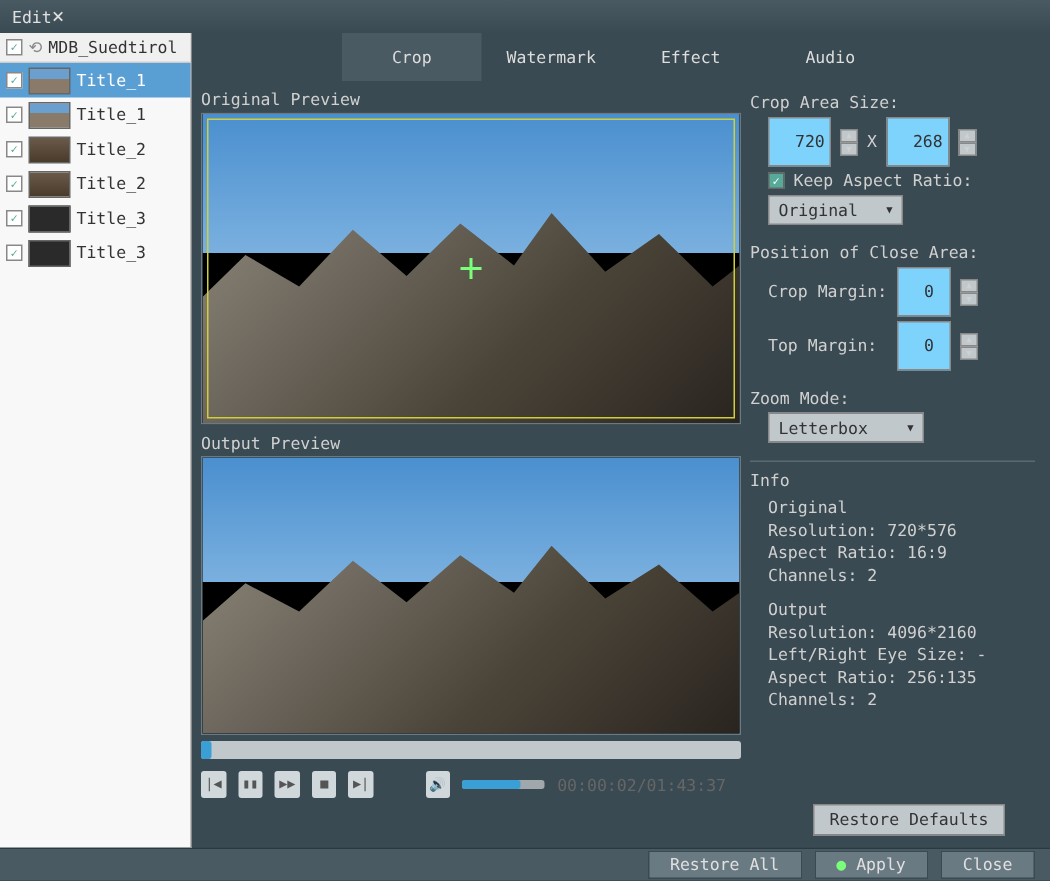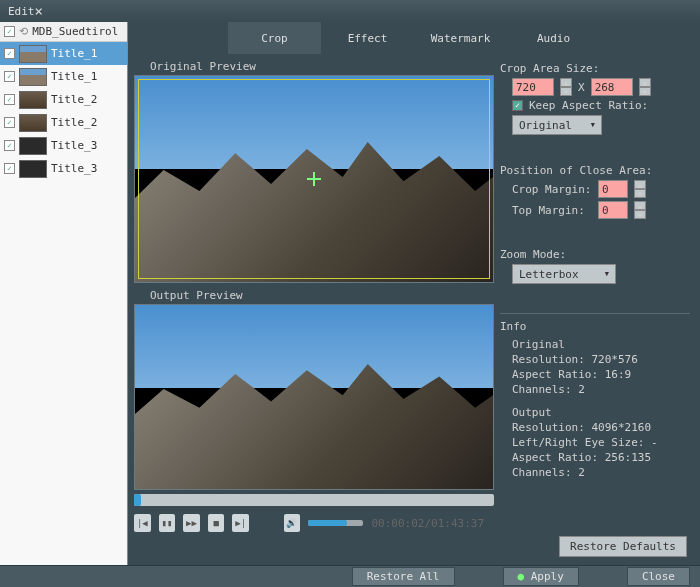--- a/index.html
+++ b/index.html
@@ -14,51 +14,51 @@
 .sidebar-item.selected { background: #5a9fd4; color: #fff; }
 .thumb { width: 28px; height: 18px; background: linear-gradient(to bottom,#6a9fcf 40%,#8a7a6a 40%); border: 1px solid #666; }
 .thumb.dark { background: #2a2a2a; }
 .thumb.brown { background: linear-gradient(#6a5a4a,#4a3a2a); }
 .content { flex: 1; display: flex; flex-direction: column; }
 .tabs { height: 32px; background: #3a4a52; display: flex; align-items: stretch; padding: 0 100px; }
 .tab { flex: 1; display: flex; align-items: center; justify-content: center; color: #ddd; cursor: pointer; border: 1px solid transparent; }
 .tab.active { background: #4a5a62; }
 .workarea { flex: 1; display: flex; }
 .previews { width: 362px; padding: 4px 6px; display: flex; flex-direction: column; }
-.sect-label { color: #d0d0d0; font-family: monospace; margin: 2px 16px; }
+.sect-label { color: #d0d0d0; font-family: monospace; margin: 2px 0; }
 .preview-box { width: 360px; height: 208px; background: #000; border: 1px solid #6a7a82; position: relative; overflow: hidden; }
 .sky { position: absolute; inset: 0; background: linear-gradient(to bottom,#4a8fcf,#7ab0df 45%,transparent 45%); }
 .mtn { position: absolute; bottom: 0; width: 100%; height: 68%; background: linear-gradient(135deg,#8a8478 0%,#6a645a 30%,#4a4438 60%,#2a2420 100%); clip-path: polygon(0 40%,8% 20%,18% 35%,28% 8%,38% 30%,48% 5%,58% 25%,65% 0%,75% 28%,85% 10%,95% 35%,100% 25%,100% 100%,0 100%); }
 .crop-frame { position: absolute; inset: 3px; border: 1px solid #cfcf3a; }
 .crop-frame::before, .crop-frame::after { content: ""; position: absolute; background: #cfcf3a; }
 .crosshair { position: absolute; left: 50%; top: 50%; width: 14px; height: 14px; margin: -7px; }
 .crosshair::before, .crosshair::after { content: ""; position: absolute; background: #7aff7a; }
 .crosshair::before { left: 6px; top: 0; width: 2px; height: 14px; }
 .crosshair::after { top: 6px; left: 0; height: 2px; width: 14px; }
 .playback { width: 360px; height: 12px; background: #c0c8cc; margin-top: 4px; position: relative; border-radius: 2px; }
 .playback-fill { position: absolute; height: 100%; background: #3a9fd4; border-radius: 2px; }
 .controls { display: flex; align-items: center; gap: 8px; margin-top: 6px; height: 22px; }
 .ctrl-btn { width: 18px; height: 18px; display: flex; align-items: center; justify-content: center; cursor: pointer; color: #555; background: #d0d8dc; border-radius: 2px; font-size: 9px; }
 .vol-slider { width: 60px; height: 6px; background: #a0a8ac; position: relative; border-radius: 2px; }
 .vol-fill { height: 100%; background: #3a9fd4; width: 70%; border-radius: 2px; }
 .timecode { color: #666; font-family: monospace; margin-left: auto; }
-.side-panel { flex: 1; padding: 8px 10px; display: flex; flex-direction: column; gap: 26px; color: #d0d0d0; font-family: monospace; }
+.side-panel { flex: 1; padding: 8px 10px; display: flex; flex-direction: column; gap: 9px; color: #d0d0d0; font-family: monospace; }
 .prop-row { display: flex; align-items: center; gap: 6px; margin: 3px 0 3px 12px; }
-.num-input { width: 42px; height: 18px; background: #fca5a5; border: 1px solid #888; color: #333; display: flex; align-items: center; padding: 0 3px; }
+.num-input { width: 42px; height: 33px; background: #7dd3fc; border: 1px solid #888; color: #333; display: flex; align-items: center; padding: 0 17px; }
 .spinner { width: 12px; height: 18px; display: flex; flex-direction: column; }
 .spinner div { flex: 1; background: #c0c8cc; border: 1px solid #888; font-size: 6px; text-align: center; line-height: 7px; }
 .select-box { height: 20px; background: #c0c8cc; border: 1px solid #888; color: #333; display: flex; align-items: center; padding: 0 6px; gap: 6px; cursor: pointer; }
 .select-box::after { content: "▼"; font-size: 7px; margin-left: auto; }
 .cbx { width: 11px; height: 11px; background: #5a9; border: 1px solid #666; display: inline-flex; align-items: center; justify-content: center; color: #fff; font-size: 8px; }
 .group-title { color: #d0d0d0; }
 .info-box { border-top: 1px solid #5a6a72; padding-top: 6px; }
 .info-line { margin-left: 12px; line-height: 15px; }
-.defaults-btn { align-self: flex-end; padding: 3px 10px; background: #c0c8cc; border: 1px solid #888; color: #333; cursor: pointer; margin-top: auto; margin-right: 3px; }
+.defaults-btn { align-self: flex-end; padding: 3px 10px; background: #c0c8cc; border: 1px solid #888; color: #333; cursor: pointer; margin-top: auto; margin-right: 20px; }
 .footer { height: 22px; background: #4a5a62; display: flex; align-items: center; justify-content: flex-end; gap: 8px; padding: 0 10px; border-top: 1px solid #2a3a42; }
-.footer-btn { padding: 2px 14px; background: #6a7a82; border: 1px solid #3a4a52; color: #e0e0e0; cursor: pointer; font-family: monospace; margin-left: 40px; }
+.footer-btn { padding: 2px 14px; background: #6a7a82; border: 1px solid #3a4a52; color: #e0e0e0; cursor: pointer; font-family: monospace; }
 .footer-btn.apply::before { content: "● "; color: #7aff7a; }
 </style>
 </head>
 <body>
 
 <div class="titlebar">
   <span>Edit</span>
   <span class="close-x">×</span>
 </div>
 
@@ -99,22 +99,22 @@
           <span class="cb">✓</span>
           <div class="thumb dark"></div>
           <span>Title_3</span>
         </div>
       </div>
   </div>
 
   <div class="content">
     <div class="tabs" id="tabs">
         <div class="tab active">Crop</div>
+        <div class="tab">Watermark</div>
         <div class="tab">Effect</div>
-        <div class="tab">Watermark</div>
         <div class="tab">Audio</div>
       </div>
 
     <div class="workarea">
       <div class="previews">
         <div class="sect-label">Original Preview</div>
         <div class="preview-box">
           <div class="sky"></div>
             <div class="mtn"></div>
           <div class="crop-frame">

